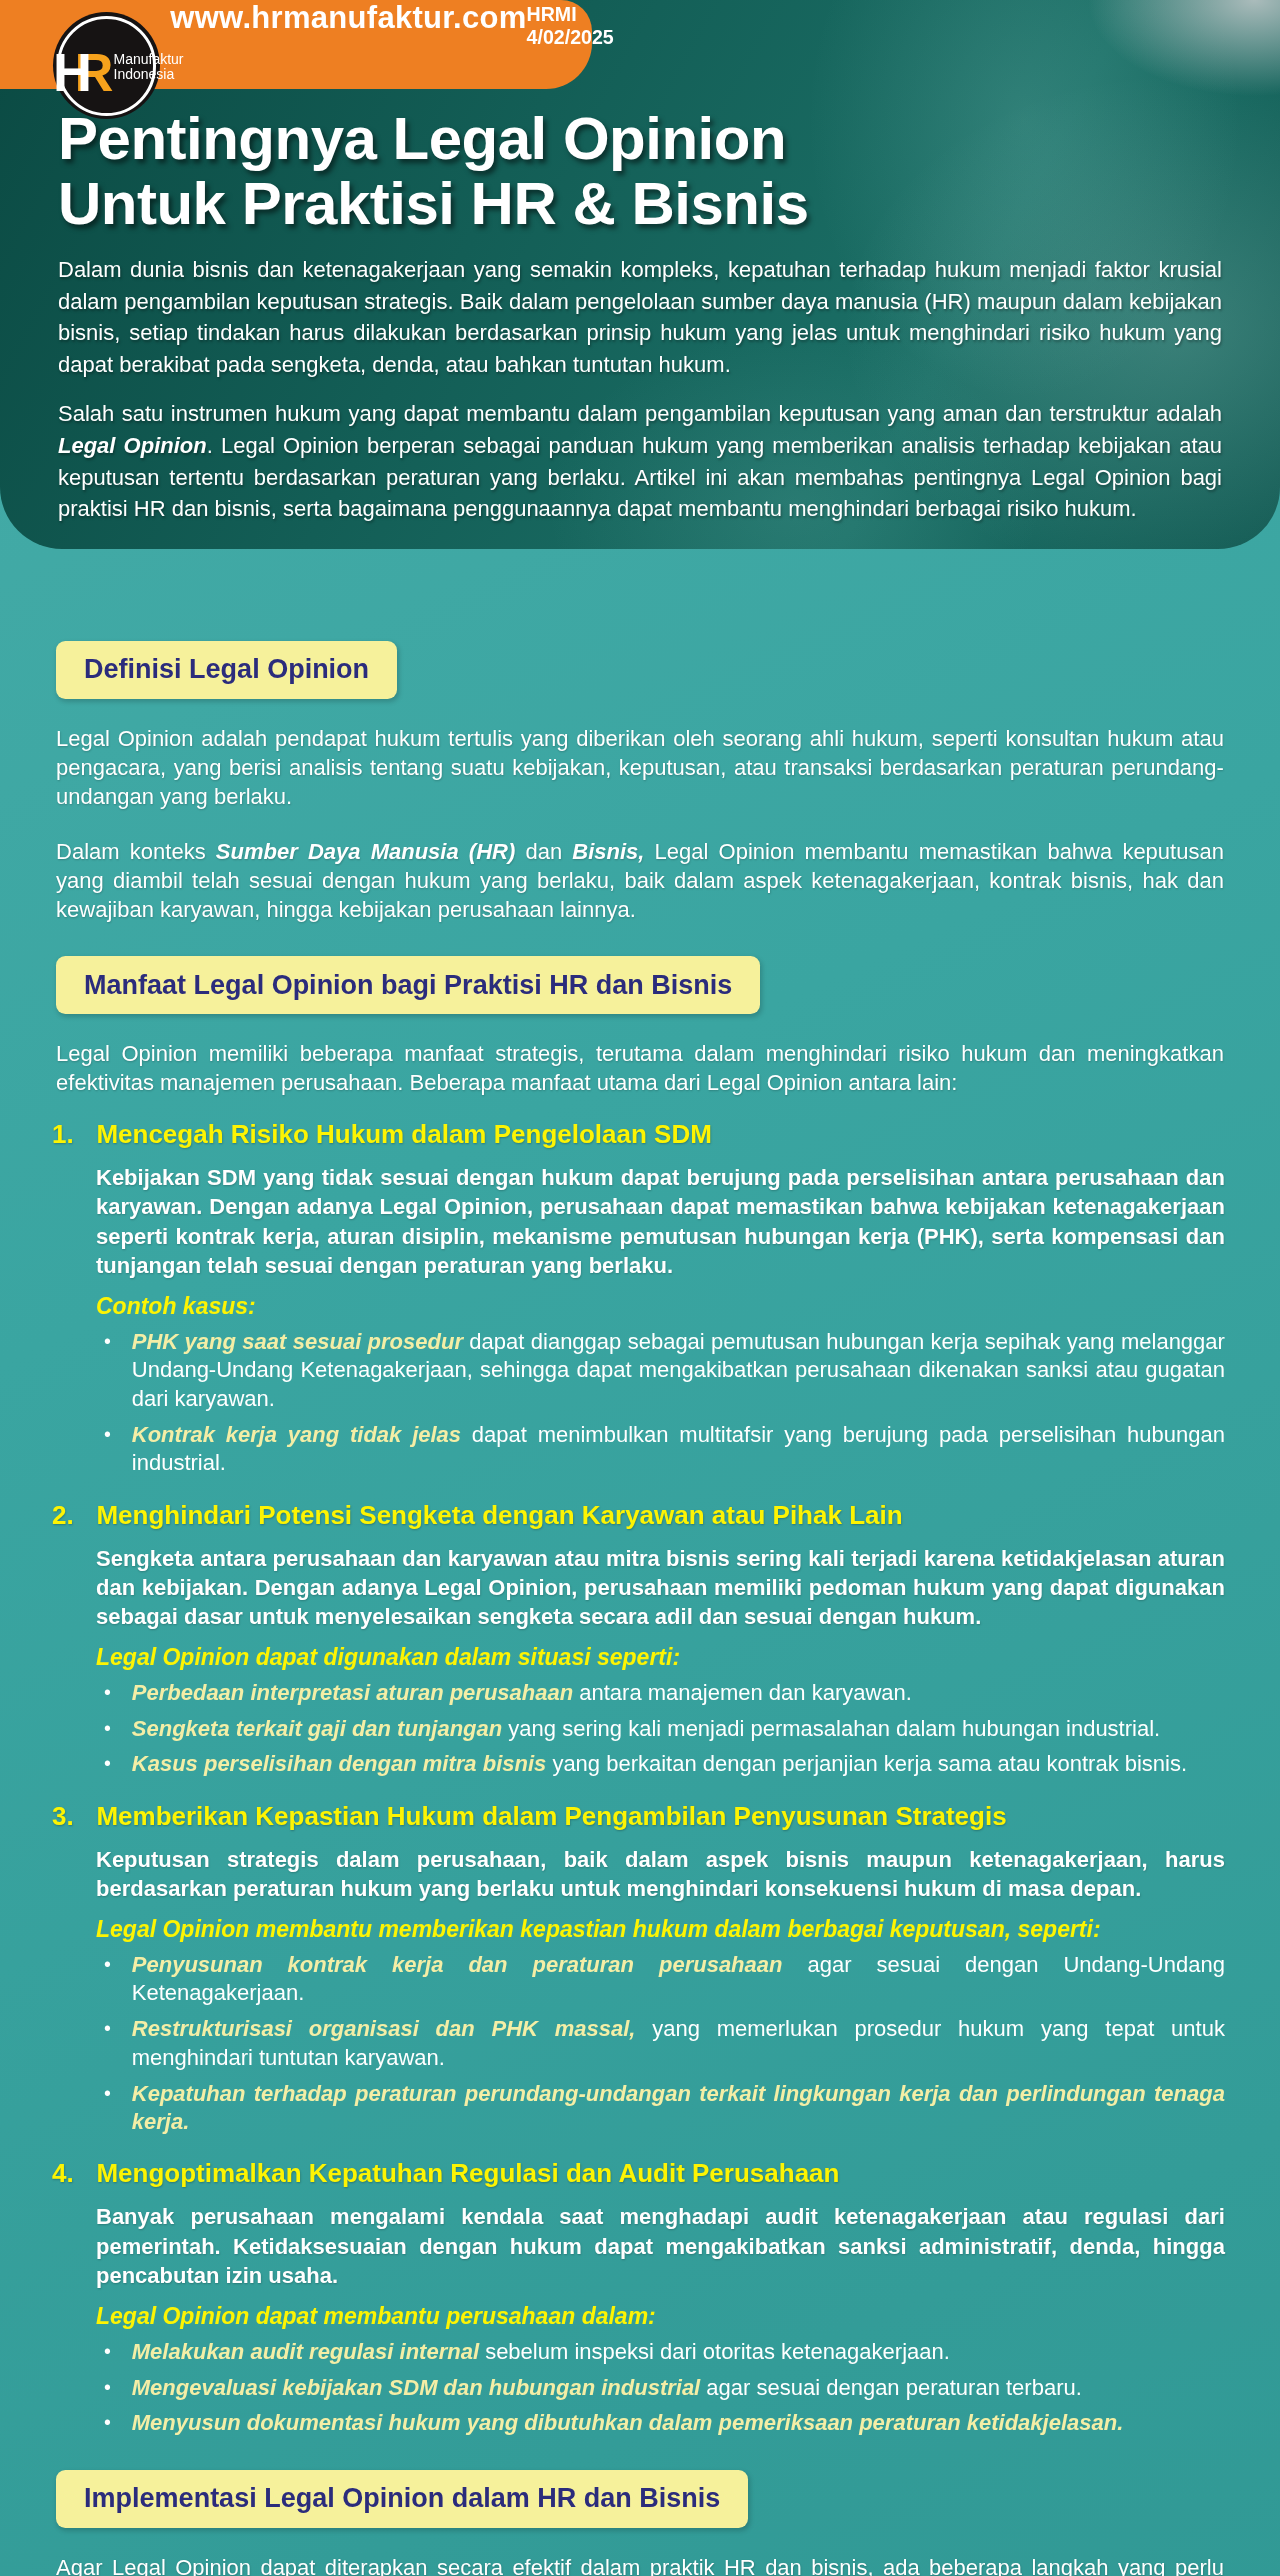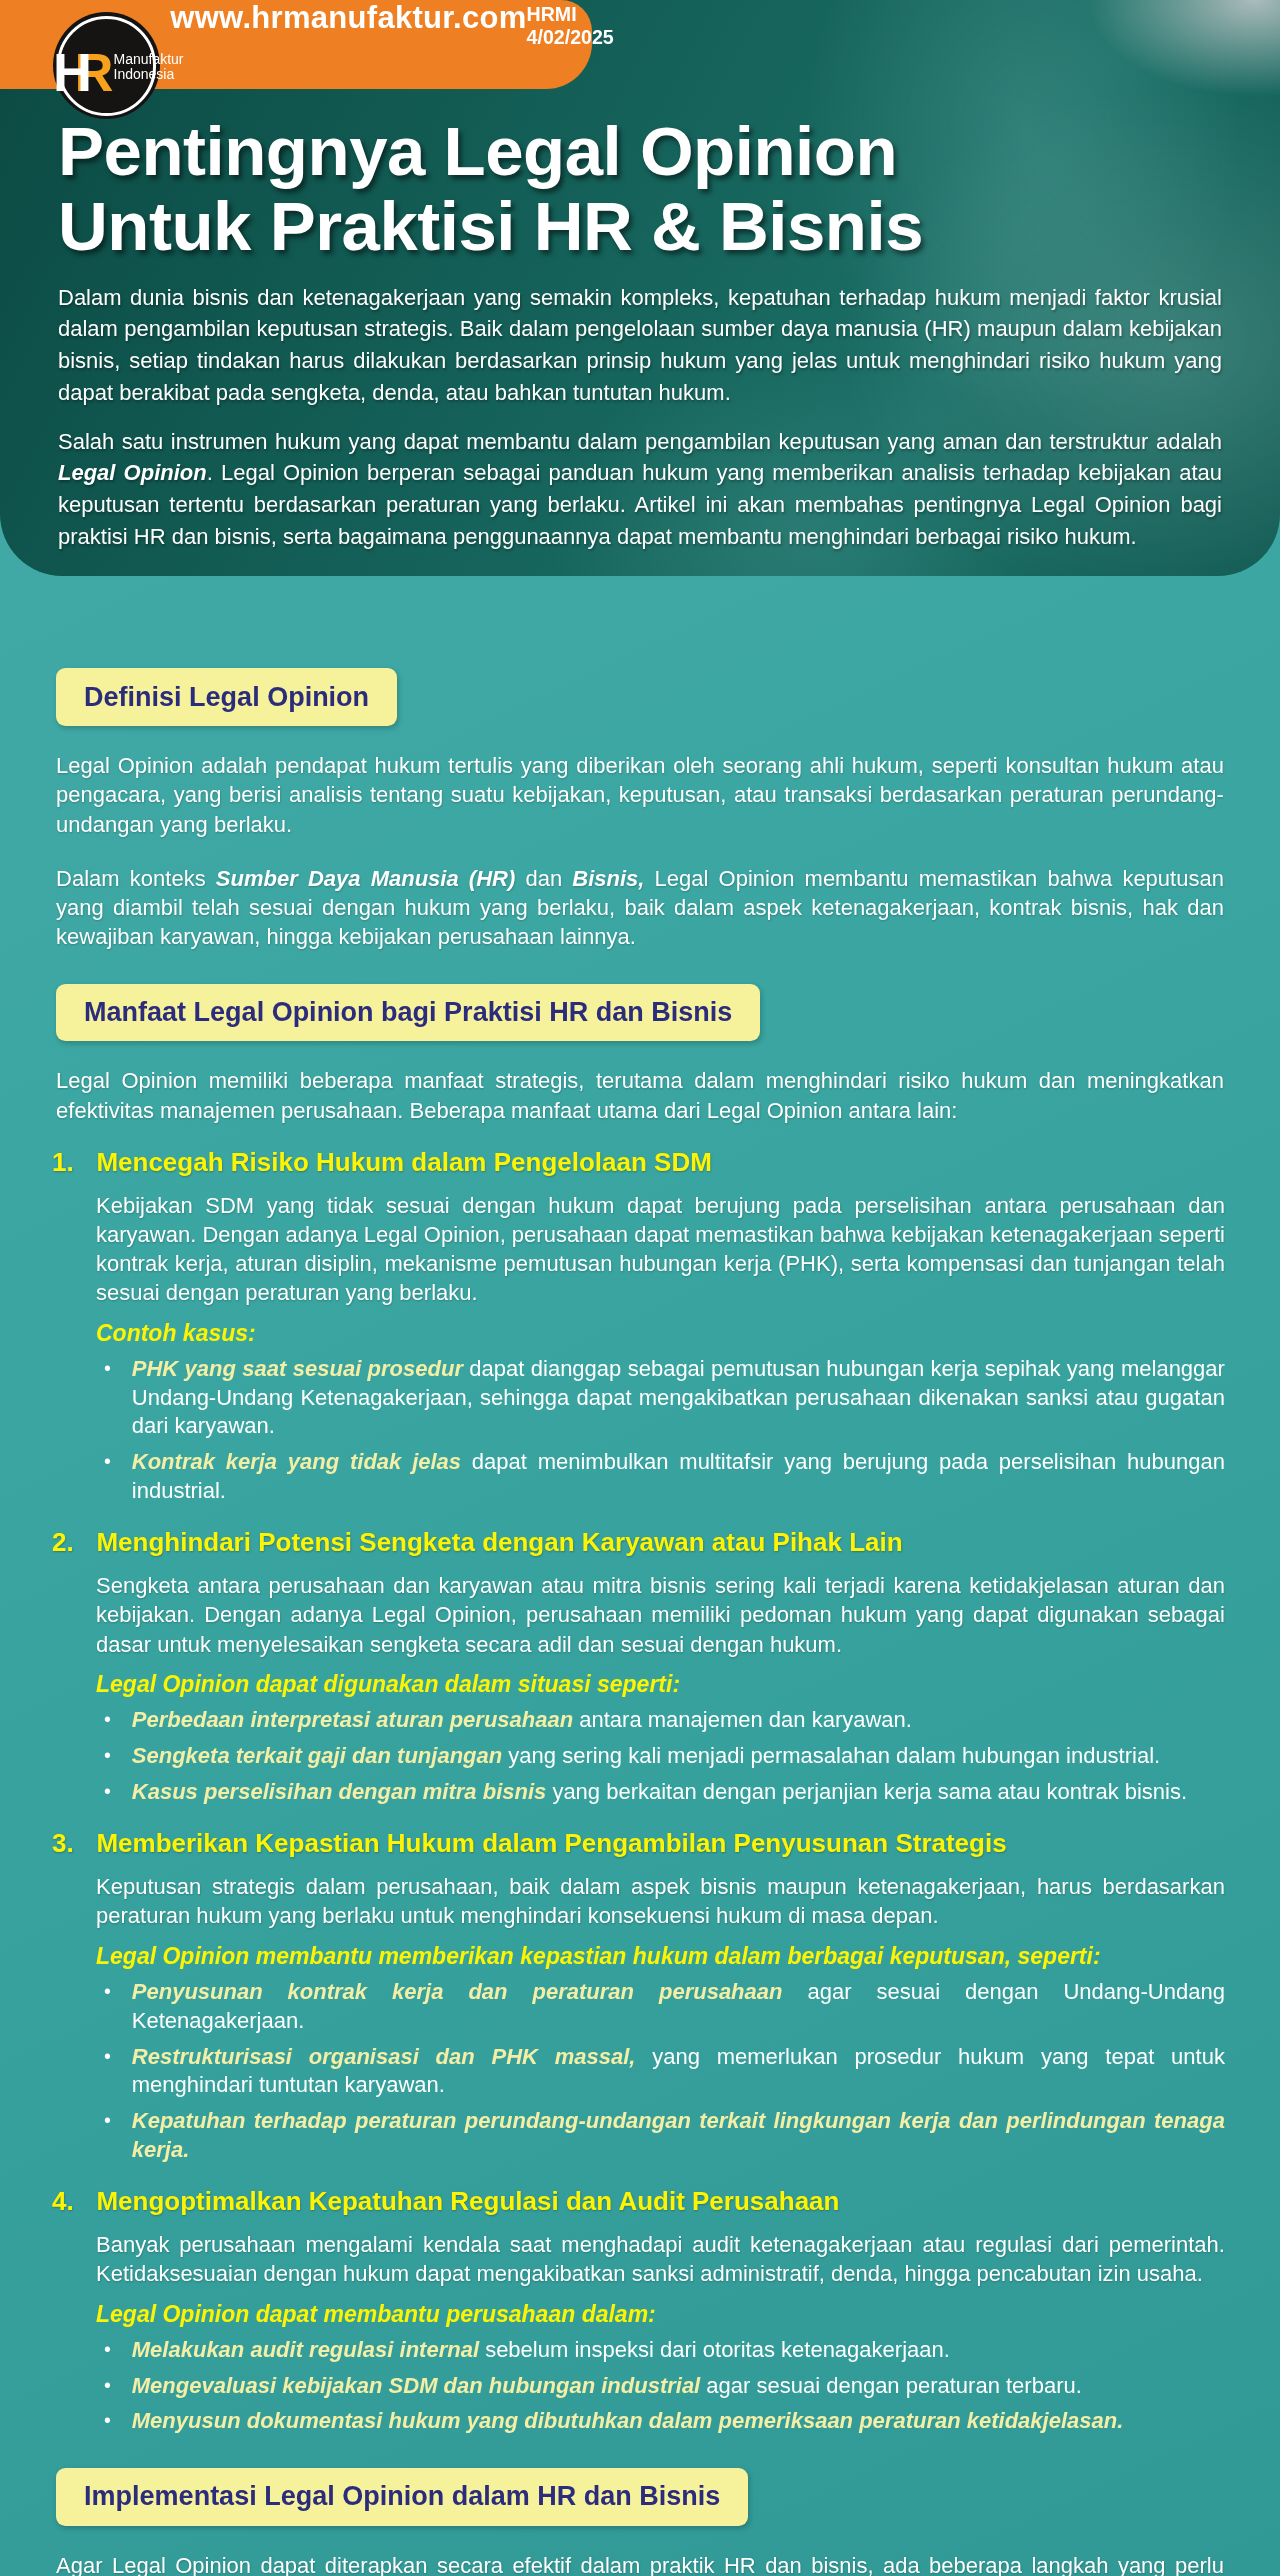--- a/index.html
+++ b/index.html
@@ -42,22 +42,22 @@
   }
   .logo::before{
     content:""; position:absolute; inset:3.6px; border:3.1px solid #fff; border-radius:50%;
   }
   .monogram{ position:relative; margin-top:11.3px; height:54px; line-height:54px; }
   .mono-h{ position:relative; z-index:2; font-size:54px; font-weight:700; color:#fff; }
   .mono-r{ position:relative; z-index:1; font-size:54px; font-weight:700; color:#f6a21c; margin-left:-17.5px; }
   .logo-sub{ position:relative; z-index:2; margin-top:3.1px; font-size:14px; line-height:1.1; color:#fff; text-align:left; font-weight:400; }
   h1.title{
     position:relative; z-index:2;
-    margin:26px 58px 0; color:#fff; font-weight:700;
-    font-size:69px; line-height:1.08; letter-spacing:-0.5px;
+    margin:18px 58px 0; color:#fff; font-weight:700;
+    font-size:60px; line-height:1.08; letter-spacing:-0.5px;
     text-shadow:3.1px 4.1px 5.2px rgba(0,0,0,.5);
   }
   .hero-p{
     position:relative; z-index:2;
     margin:17.5px 58px 0; color:#fff; font-size:22px; line-height:1.44;
     text-align:justify; text-shadow:1px 1.5px 2.6px rgba(0,0,0,.35);
   }
   .hl{ font-weight:700;font-style:italic; }
   
   main{ position:relative; padding:16px 52px;margin-top:44px; }
@@ -68,21 +68,21 @@
     padding:13.4px 28px; border-radius:9.3px;
     box-shadow:1.5px 2.6px 5.2px rgba(0,0,0,.18);
   }
   .body-p{
     margin:25px 4.1px 0; color:#fff; font-size:22px; line-height:1.33;
     text-align:justify; text-shadow:0.5px 1px 2.1px rgba(0,0,0,.22);
   }
   .m-item{ margin-top:21.6px; }
   .m-head{ display:flex; gap:12.4px; color:#fdf403; font-size:26px; font-weight:700; line-height:1.18; text-shadow:0.5px 1px 2.1px rgba(0,0,0,.25); }
   .m-num{ min-width:32px; }
-  .m-body{ margin:13.4px 3.1px 0 44px; color:#fff; font-size:22px; line-height:1.33; text-align:justify; text-shadow:0.5px 1px 2.1px rgba(0,0,0,.22); }
+  .m-body{ margin:13.4px 3.1px 0 44px; color:#fff; font-size:22px; line-height:1.33; text-align:justify; text-shadow:0.5px 1px 2.1px rgba(0,0,0,.22);font-weight:bold; }
   .m-sub{ margin:12.4px 0 0 44px; color:#fdf403; font-size:23px; font-weight:700; font-style:italic; }
   .m-bullets{ list-style:none; margin:8.2px 3.1px 0 52px; }
   .m-bullets li{ display:flex; gap:16.5px; margin-top:7.2px; color:#fff; font-size:22px; line-height:1.3; }
   .m-bullets .dot{ min-width:11.3px; font-size:19.6px; margin-top:1px; color:#fff; }
   .m-bullets p{ text-align:justify; flex:1; }
   .m-bullets .hl{ color:#f4eea6; }
 </style>
 </head>
 <body>
 

